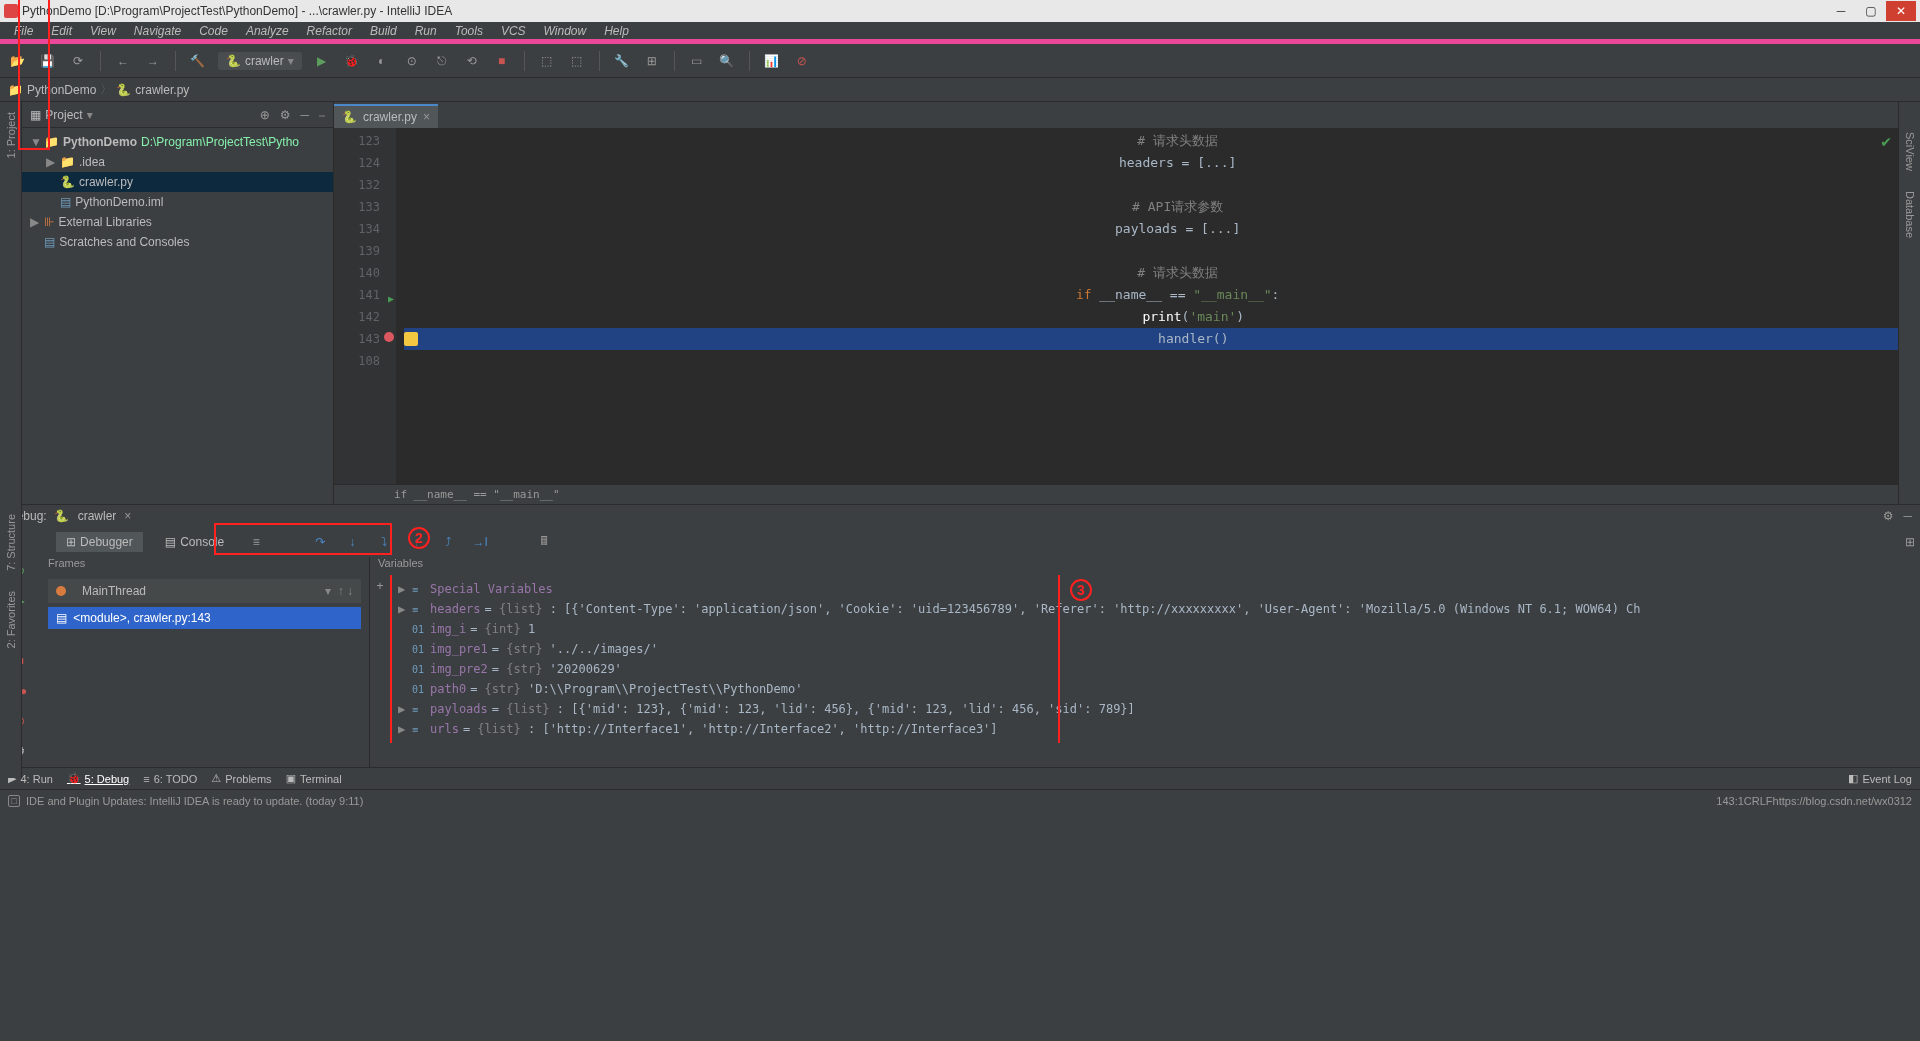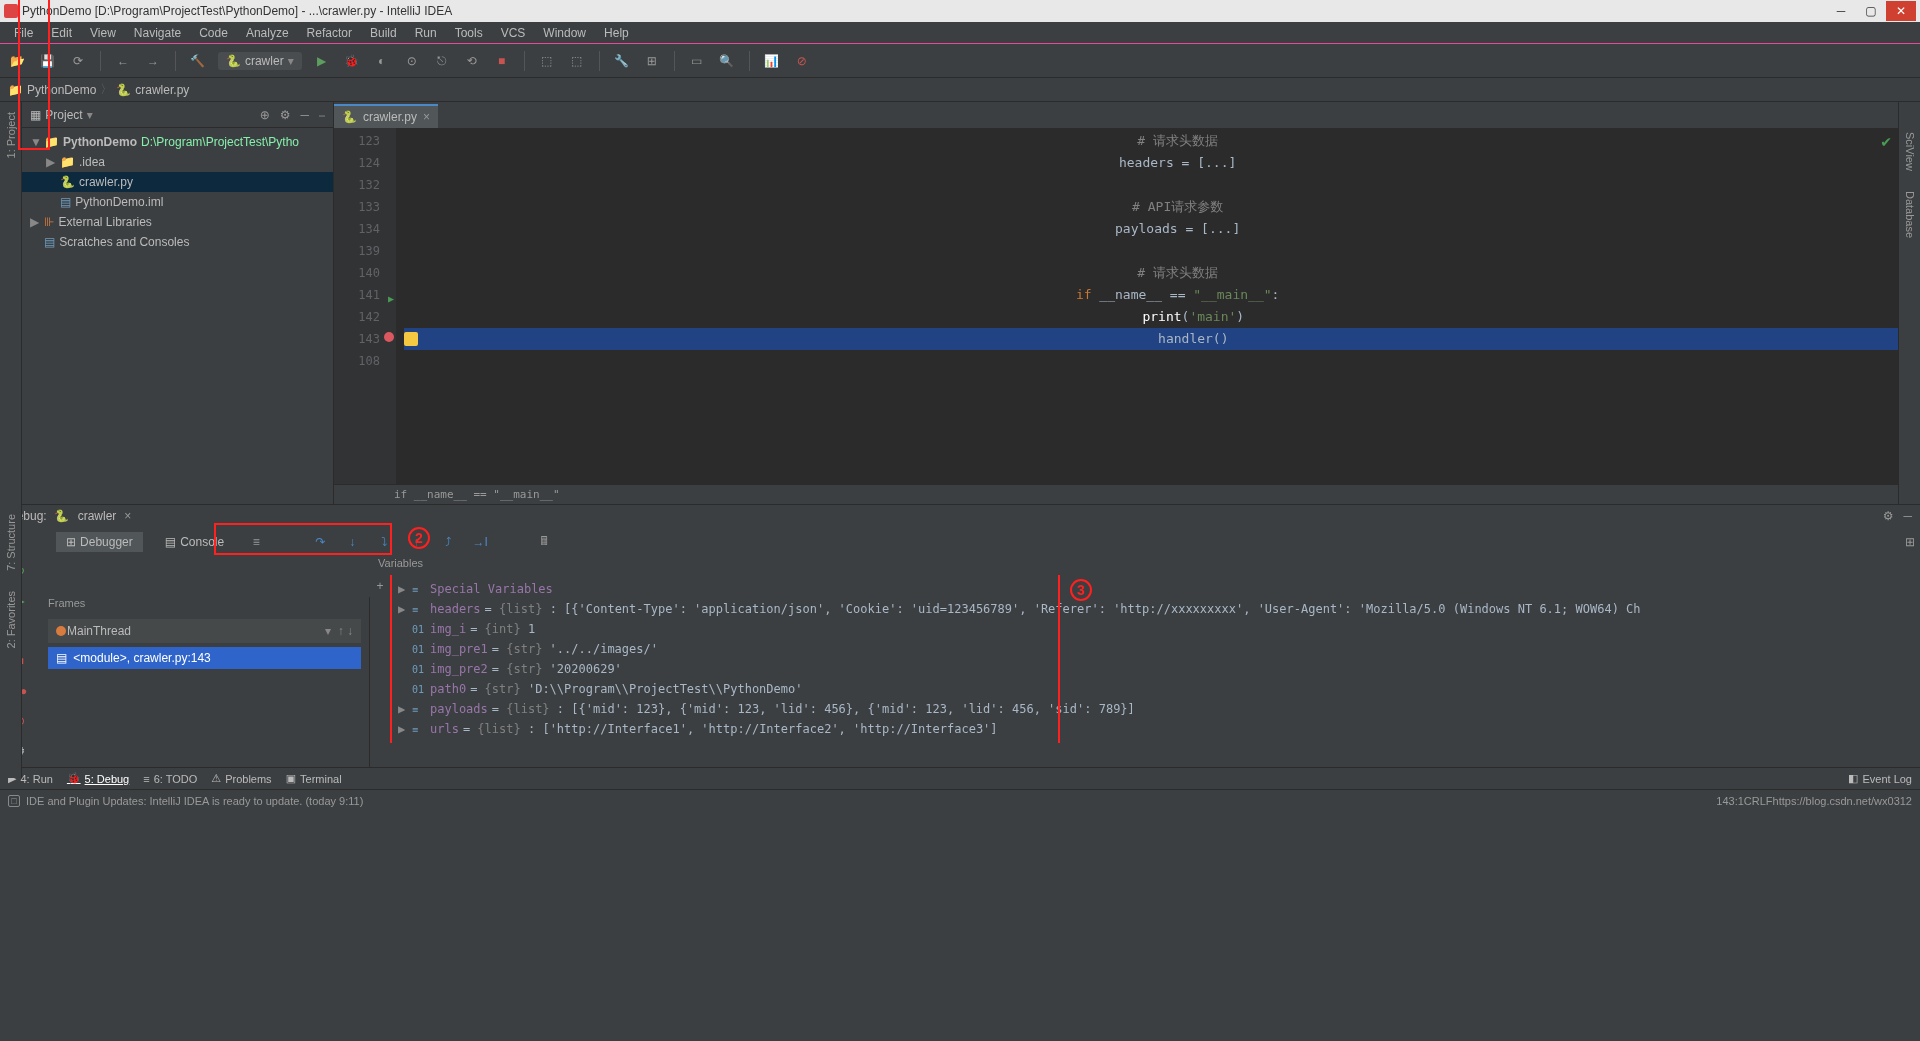--- a/index.html
+++ b/index.html
@@ -3,21 +3,21 @@
 <meta charset="utf-8">
 <style>
 * { margin:0; padding:0; box-sizing:border-box; }
 body { font-family:"Segoe UI",Arial,sans-serif; font-size:12px; background:#3c3f41; color:#bbb; width:1920px; height:1041px; overflow:hidden; position:relative; }
 .titlebar { height:22px; background:#e8e8e8; color:#333; display:flex; align-items:center; padding:0 4px; justify-content:space-between; }
 .titlebar-left { display:flex; align-items:center; gap:4px; }
 .titlebar-icon { width:14px; height:14px; background:#d44; border-radius:2px; }
 .win-controls { display:flex; }
 .win-btn { width:30px; height:20px; display:flex; align-items:center; justify-content:center; color:#333; }
 .win-btn.close { background:#d04030; color:#fff; }
-.menubar { height:22px; background:#3c3f41; display:flex; align-items:center; padding:0 6px; gap:2px; border-bottom:1px solid #ec4899; }
+.menubar { height:22px; background:#3c3f41; display:flex; align-items:center; padding:0 6px; gap:2px; border-bottom:5px solid #ec4899;font-style:italic; }
 .menu-item { padding:2px 8px; color:#bbb; }
 .toolbar { height:34px; background:#3c3f41; display:flex; align-items:center; padding:0 8px; gap:10px; border-bottom:1px solid #2b2b2b; }
 .tb-btn { width:20px; height:20px; display:flex; align-items:center; justify-content:center; color:#999; }
 .tb-sep { width:1px; height:20px; background:#555; margin:0 2px; }
 .run-config { display:flex; align-items:center; gap:4px; background:#4a4d4f; padding:2px 8px; border-radius:3px; }
 .green-play { color:#5d9e5f; }
 .bug-icon { color:#5d9e5f; }
 .red-stop { color:#c75450; }
 .crumb-bar { height:24px; background:#3c3f41; display:flex; align-items:center; padding:0 8px; gap:4px; border-bottom:1px solid #2b2b2b; }
 .crumb { color:#bbb; }
@@ -61,24 +61,24 @@
 .debug-header-left { display:flex; align-items:center; gap:8px; }
 .close-x { color:#999; }
 .debug-toolbar { height:30px; display:flex; align-items:center; padding-left:56px; gap:12px; position:relative; }
 .dbg-tab { padding:3px 10px; display:flex; align-items:center; gap:4px; color:#bbb; }
 .dbg-tab.active { background:#515658; }
 .red-box { position:absolute; border:2px solid #ff2020; pointer-events:none; }
 .red-circle { width:22px; height:22px; border:2px solid #ff2020; border-radius:50%; display:flex; align-items:center; justify-content:center; color:#ff2020; font-weight:bold; font-size:14px; position:absolute; }
 .debug-body { display:flex; height:210px; }
 .debug-left-btns { width:40px; display:flex; flex-direction:column; align-items:center; padding-top:4px; gap:10px; }
 .dlb { width:20px; height:20px; display:flex; align-items:center; justify-content:center; }
-.frames-panel { width:330px; border-right:1px solid #2b2b2b; display:flex; flex-direction:column;margin-top:40px; }
+.frames-panel { width:330px; border-right:1px solid #2b2b2b; display:flex; flex-direction:column; }
 .panel-title { height:18px; padding:0 8px; color:#999; font-size:11px; }
 .thread-select { margin:4px 8px; height:24px; background:#45494a; display:flex; align-items:center; padding:0 8px; gap:6px; justify-content:space-between; }
-.thread-left { display:flex; align-items:center; gap:1px;text-align:center; }
+.thread-left { display:flex; align-items:center; gap:16px;text-align:center; }
 .orange-dot { width:10px; height:10px; background:#d87b3e; border-radius:50%; }
 .frame-row { height:22px; background:#2f65ca; color:#fff; display:flex; align-items:center; padding:0 8px; margin:0 8px; gap:6px; }
 .vars-panel { flex:1; display:flex; flex-direction:column; }
 .vars-body { flex:1; overflow:hidden; padding:4px 0; position:relative; }
 .var-row { height:20px; display:flex; align-items:center; padding-left:8px; gap:4px; font-family:Consolas,monospace; font-size:12px; white-space:nowrap; }
 .var-arrow { width:10px; color:#888; }
 .var-icon { width:14px; font-size:10px; color:#6e9cbe; }
 .var-name { color:#9876aa; }
 .var-type { color:#808080; }
 .var-val { color:#a9b7c6; }

